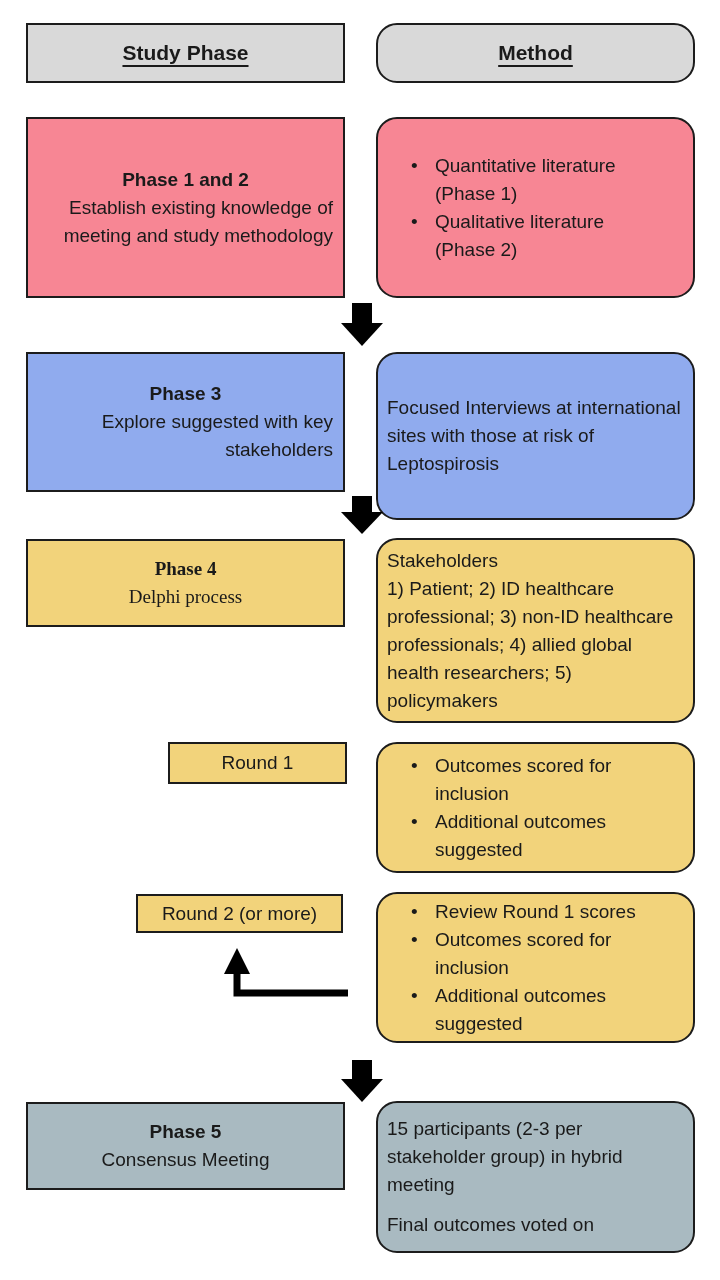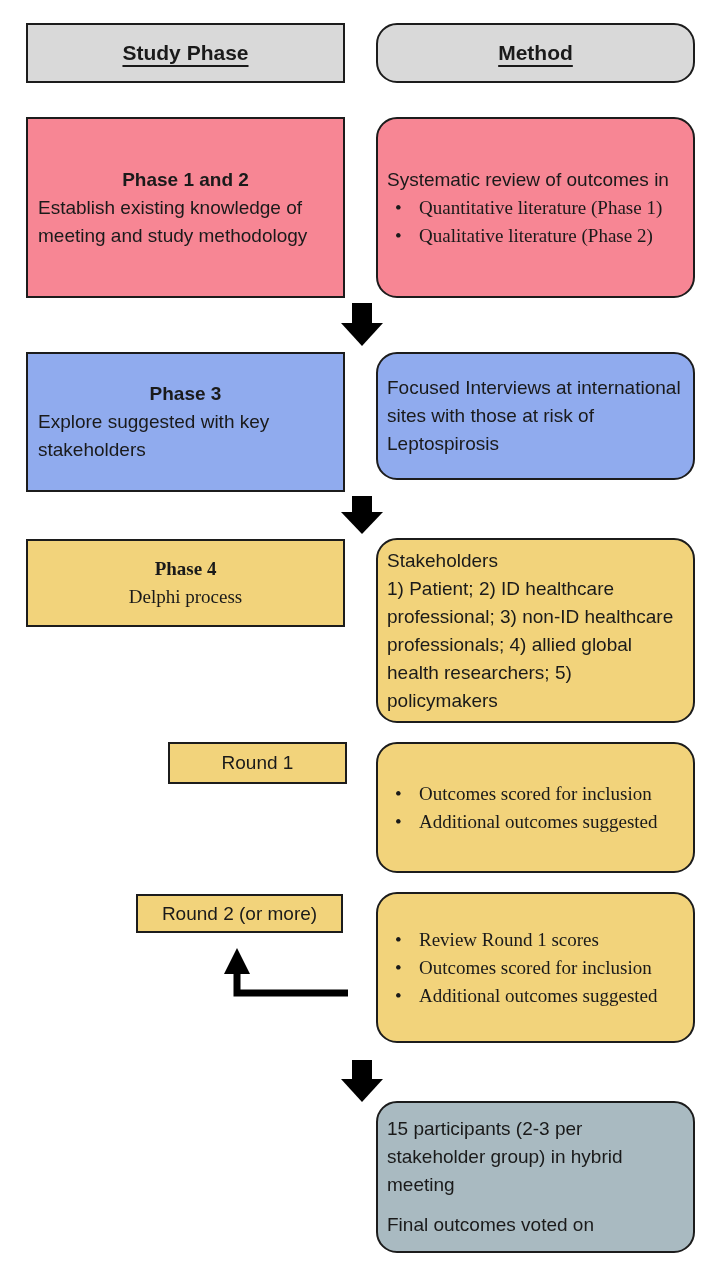--- a/index.html
+++ b/index.html
@@ -16,40 +16,40 @@
     border: 2px solid var(--border, #1c1c1c);
     box-sizing: border-box;
     display: flex;
     flex-direction: column;
     justify-content: center;
     font-size: 19px;
     line-height: 28px;
   }
   .col-left  { left: 26px;  width: 319px; }
   .col-right { left: 376px; width: 319px; border-radius: 21px; }
-  .centered  { align-items: center; text-align: left; padding: 12px 10px; }
+  .centered  { align-items: center; text-align: right; padding: 12px 10px; }
   .lefttext  { align-items: flex-start; text-align: left; padding: 4px 9px; }
   .hdr { background: var(--header_bg, #d9d9d9); }
   .hdr .hdr-label {
     font-weight: bold;
     font-size: 21px;
     text-decoration: underline;
     text-decoration-thickness: 2px;
     text-underline-offset: 5px;
   }
   .pink   { background: var(--pink, #f78694); }
   .blue   { background: var(--blue, #90abee); }
   .yellow { background: var(--yellow, #f2d37b); }
   .slate  { background: var(--slate, #a9bac1); }
   .phase-title { font-weight: bold; }
   .underlined {
     text-decoration-thickness: 2px;
     text-underline-offset: 4px;
   }
-  ul.bullets { list-style: none; margin: 0; padding: 0 0 0 6px; font-family: Liberation Serif, serif; }
+  ul.bullets { list-style: none; margin: 16px; padding: 0 0 0 6px; }
   ul.bullets li { position: relative; padding-left: 26px; }
   ul.bullets li::before {
     content: "\2022";
     position: absolute;
     left: 2px;
     top: 0;
   }
   .arrow-svg { position: absolute; }
 </style>
 </head>
@@ -62,37 +62,36 @@
   </div>
   <div class="box col-right hdr centered" style="top:23px; height:60px;">
     <span class="hdr-label">Method</span>
   </div>
 
   <div class="box col-left pink centered" style="top:117px; height:181px;">
     <div class="phase-title">Phase 1 and 2</div>
     <div>Establish existing knowledge of meeting and study methodology</div>
   </div>
   <div class="box col-right pink lefttext" style="top:117px; height:181px;">
-    <div>Systematic review of outcomes in</div>
     <ul class="bullets">
       <li>Quantitative literature (Phase 1)</li>
       <li>Qualitative literature (Phase 2)</li>
     </ul>
   </div>
 
   <svg class="arrow-svg" style="left:339px; top:303px;" width="46" height="43" viewBox="0 0 46 43">
     <rect x="13" y="0" width="20" height="22" fill="#000"></rect>
     <polygon points="2,20 44,20 23,43" fill="#000"></polygon>
   </svg>
 
   <div class="box col-left blue centered" style="top:352px; height:140px;">
     <div class="phase-title">Phase 3</div>
     <div>Explore suggested with key stakeholders</div>
   </div>
-  <div class="box col-right blue lefttext" style="top:352px; height:128px;">
+  <div class="box col-right blue lefttext" style="top:352px; height:168px;">
     <div>Focused Interviews at international sites with those at risk of Leptospirosis</div>
   </div>
 
   <svg class="arrow-svg" style="left:339px; top:496px;" width="46" height="38" viewBox="0 0 46 38">
     <rect x="13" y="0" width="20" height="18" fill="#000"></rect>
     <polygon points="2,16 44,16 23,38" fill="#000"></polygon>
   </svg>
 
   <div class="box col-left yellow centered" style="top:539px; height:88px;font-family:Liberation Serif, serif;">
     <div class="phase-title">Phase 4</div>
@@ -127,18 +126,22 @@
   <svg class="arrow-svg" style="left:220px; top:946px;" width="135" height="55" viewBox="0 0 135 55">
     <polyline points="17,24 17,47 128,47" fill="none" stroke="#000" stroke-width="7"></polyline>
     <polygon points="17,2 4,28 30,28" fill="#000"></polygon>
   </svg>
 
   <svg class="arrow-svg" style="left:339px; top:1060px;" width="46" height="42" viewBox="0 0 46 42">
     <rect x="13" y="0" width="20" height="21" fill="#000"></rect>
     <polygon points="2,19 44,19 23,42" fill="#000"></polygon>
   </svg>
 
+  <div class="box col-left slate centered" style="top:1102px; height:88px;">
+    <div class="phase-title">Phase 5</div>
+    <div>Consensus Meeting</div>
+  </div>
   <div class="box col-right slate lefttext" style="top:1101px; height:152px;gap:12px;">
     <div>15 participants (2-3 per stakeholder group) in hybrid meeting</div>
     <div>Final outcomes voted on</div>
   </div>
 
 </div>
 
 </body></html>

